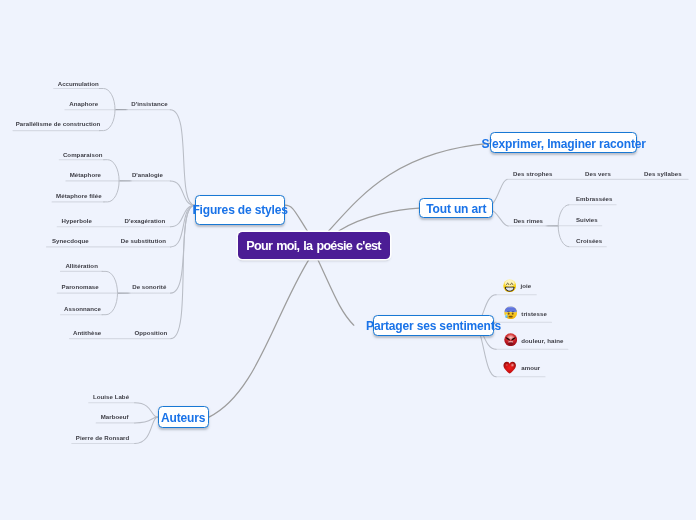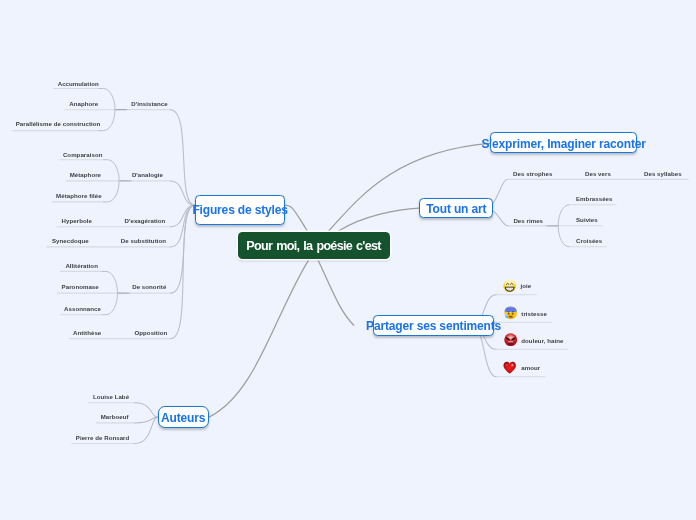--- a/index.html
+++ b/index.html
@@ -1,21 +1,21 @@
 <!DOCTYPE html>
 <html><head>
 <meta charset="utf-8">
 <style>
   html,body{margin:0;padding:0;}
   body{width:696px;height:520px;background:#eff3fd;overflow:hidden;
        font-family:"Liberation Sans",sans-serif;}
   #canvas{position:relative;width:696px;height:520px;overflow:hidden;}
   svg.links{position:absolute;left:0;top:0;width:696px;height:520px;}
   .node{position:absolute;box-sizing:border-box;white-space:nowrap;}
-  .root-node{background:#14532d;border-radius:4.5px;
+  .root-node{background:#4c1d95;border-radius:4.5px;
     display:flex;align-items:center;justify-content:center;
     box-shadow:0 0 0 1.6px #ffffff, 0 1.6px 2.4px rgba(90,95,110,0.32);}
   .root-node span{color:#fff;font-weight:bold;font-size:12.6px;letter-spacing:-0.72px;word-spacing:1.3px;}
   .branch-node{background:#fff;border:1.55px solid #1878d4;border-radius:4.5px;
     display:flex;align-items:center;justify-content:center;
     box-shadow:0 1.3px 2.2px rgba(80,85,100,0.34);}
   .branch-node span{color:#1a73e8;font-weight:bold;font-size:12px;letter-spacing:-0.16px;position:relative;top:0.9px;}
   .leaf{position:absolute;color:#3c3c44;font-size:6.1px;font-weight:bold;
         letter-spacing:0.06px;white-space:nowrap;line-height:8px;}
   .emoji{position:absolute;width:13.4px;height:13.4px;}
@@ -114,21 +114,21 @@
       </g>
     </g>
   </svg>
 
   <div class="node root-node" style="left:237.5px;top:232px;width:152px;height:27px;">
     <span>Pour moi, la poésie c'est</span>
   </div>
   <div class="node branch-node" style="left:195.2px;top:194.6px;width:89.8px;height:30px;">
     <span>Figures de styles</span>
   </div>
-  <div class="node branch-node" style="left:157.5px;top:406.3px;width:51.2px;height:21.5px;border-radius:7px;">
+  <div class="node branch-node" style="left:157.5px;top:406.3px;width:51.2px;height:21.5px;">
     <span>Auteurs</span>
   </div>
   <div class="node branch-node" style="left:490.3px;top:132.4px;width:146.7px;height:20.5px;">
     <span>S'exprimer, Imaginer raconter</span>
   </div>
   <div class="node branch-node" style="left:419.3px;top:197.7px;width:74px;height:20.8px;">
     <span>Tout un art</span>
   </div>
   <div class="node branch-node" style="left:353.4px;top:314.7px;width:120.4px;height:21.1px;margin-left:20px;">
     <span>Partager ses sentiments</span>

